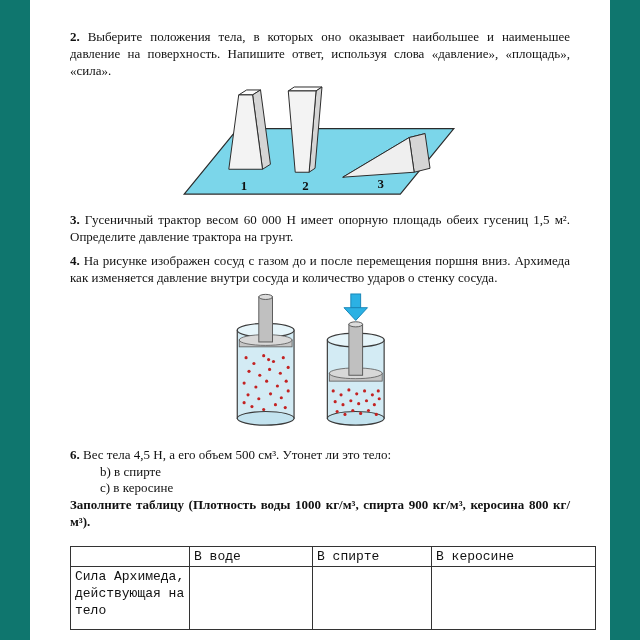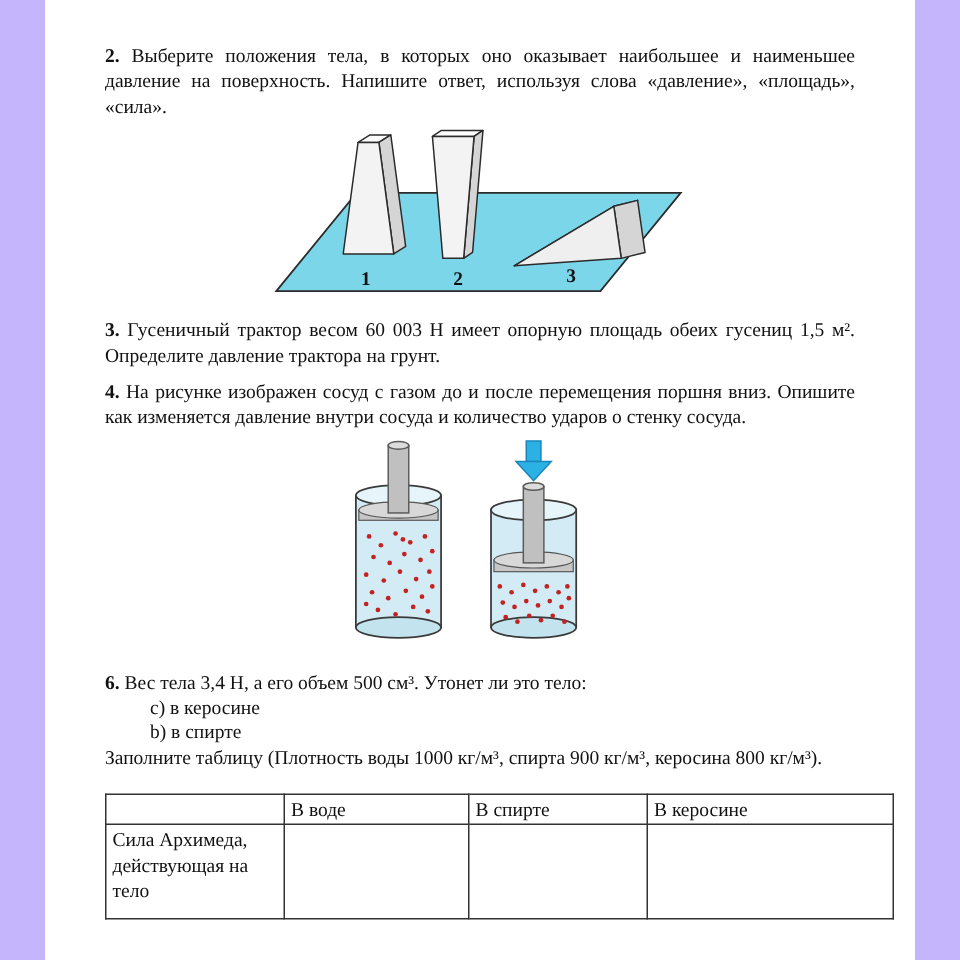--- a/index.html
+++ b/index.html
@@ -1,29 +1,29 @@
 <!DOCTYPE html>
 <html><head>
 <meta charset="utf-8">
 <style>
   html,body{margin:0;padding:0;background:#222;width:640px;height:640px;overflow:hidden;}
-  .screen{width:640px;height:640px;background:#c4b5fd;display:flex;justify-content:center;}
+  .screen{width:640px;height:640px;background:#0f766e;display:flex;justify-content:center;}
   .page{
     width:580px;height:640px;background:#fff;box-sizing:border-box;
     padding:28px 40px 0 40px;overflow:hidden;
     font-family:"Liberation Serif","DejaVu Serif",serif;
     font-size:13px;line-height:17px;color:#111;
   }
   .para{margin:0 0 7px 0;text-align:justify;}
   .qnum{font-weight:bold;}
   .figure{text-align:center;margin:2px 0 8px 0;}
   .opts{margin:0 0 0 30px;}
   .opt{line-height:16px;}
   .q-table{border-collapse:collapse;table-layout:fixed;width:497px;margin-top:3px;font-size:13px;}
-  .q-table td{border:1px solid #333;padding:1px 4px;vertical-align:top;text-align:left;overflow:hidden;}
+  .q-table td{border:1px solid #333;padding:1px 4px;vertical-align:top;text-align:left;overflow:hidden;font-family:Liberation Mono, monospace;}
   .c0{width:110px;} .c1{width:114px;} .c2{width:110px;margin-top:16px;} .c3{width:155px;}
   .data-row td{height:60px;}
   svg text{font-family:"Liberation Serif","DejaVu Serif",serif;}
 </style>
 </head>
 <body>
 
 <div class="screen">
   <div class="page">
 
@@ -50,23 +50,23 @@
           <polygon points="163,92 230,52 246,48 179,88" fill="#fbfbfb"></polygon>
           <polygon points="235,87 230,52 246,48 251,83" fill="#d5d5d5"></polygon>
           <polygon points="163,92 235,87 230,52" fill="#efefef"></polygon>
         </g>
         <text x="60" y="105" font-size="13" font-weight="bold" fill="#111">1</text>
         <text x="122" y="105" font-size="13" font-weight="bold" fill="#111">2</text>
         <text x="198" y="103" font-size="13" font-weight="bold" fill="#111">3</text>
       </svg>
     </div>
 
-    <p class="para"><span class="qnum">3.</span> <span>Гусеничный трактор весом 60 003 Н имеет опорную площадь обеих гусениц 1,5 м². Определите давление трактора на грунт.</span></p>
+    <p class="para"><span class="qnum">3.</span> <span>Гусеничный трактор весом 60 000 Н имеет опорную площадь обеих гусениц 1,5 м². Определите давление трактора на грунт.</span></p>
 
-    <p class="para"><span class="qnum">4.</span> <span>На рисунке изображен сосуд с газом до и после перемещения поршня вниз. Опишите как изменяется давление внутри сосуда и количество ударов о стенку сосуда.</span></p>
+    <p class="para"><span class="qnum">4.</span> <span>На рисунке изображен сосуд с газом до и после перемещения поршня вниз. Архимеда как изменяется давление внутри сосуда и количество ударов о стенку сосуда.</span></p>
 
     <div class="figure">
       <svg width="172" height="141" viewBox="0 0 175 144">
 
         <g>
           <rect x="3" y="38" width="58" height="90" fill="#d3ebf4" stroke="#3a3a3a" stroke-width="1.2"></rect>
           <ellipse cx="32" cy="128" rx="29" ry="7" fill="#c3e3ef" stroke="#3a3a3a" stroke-width="1.2"></ellipse>
           <ellipse cx="32" cy="38" rx="29" ry="7" fill="#e6f5fa" stroke="#3a3a3a" stroke-width="1.2"></ellipse>
 
           <g>
@@ -147,28 +147,28 @@
             <circle cx="121" cy="120" r="1.6"></circle>
               <circle cx="129" cy="123" r="1.6"></circle>
             <circle cx="137" cy="120" r="1.6"></circle>
               <circle cx="145" cy="124" r="1.6"></circle>
           </g>
         </g>
       </svg>
     </div>
 
 
-    <p class="para" style="margin-bottom:1px;"><span class="qnum">6.</span> <span>Вес тела 3,4 Н, а его объем 500 см³. Утонет ли это тело:</span></p>
+    <p class="para" style="margin-bottom:1px;"><span class="qnum">6.</span> <span>Вес тела 4,5 Н, а его объем 500 см³. Утонет ли это тело:</span></p>
 
     <div class="opts">
+      <div class="opt">b) в спирте</div>
       <div class="opt">c) в керосине</div>
-      <div class="opt">b) в спирте</div>
     </div>
 
-    <p class="para" style="margin-bottom:16px;">Заполните таблицу (Плотность воды 1000 кг/м³, спирта 900 кг/м³, керосина 800 кг/м³).</p>
+    <p class="para" style="margin-bottom:16px;font-weight:bold;">Заполните таблицу (Плотность воды 1000 кг/м³, спирта 900 кг/м³, керосина 800 кг/м³).</p>
 
     <table class="q-table">
       <tbody>
           <tr>
         <td class="c0"></td>
         <td class="c1">В воде</td>
         <td class="c2">В спирте</td>
         <td class="c3">В керосине</td>
       </tr>
       <tr class="data-row">

